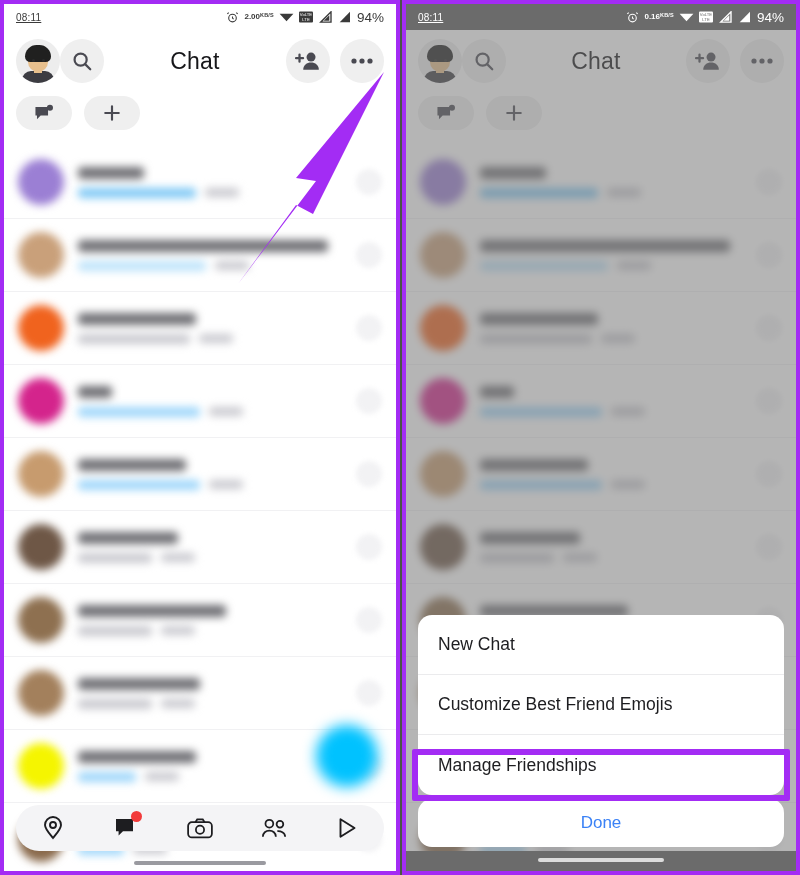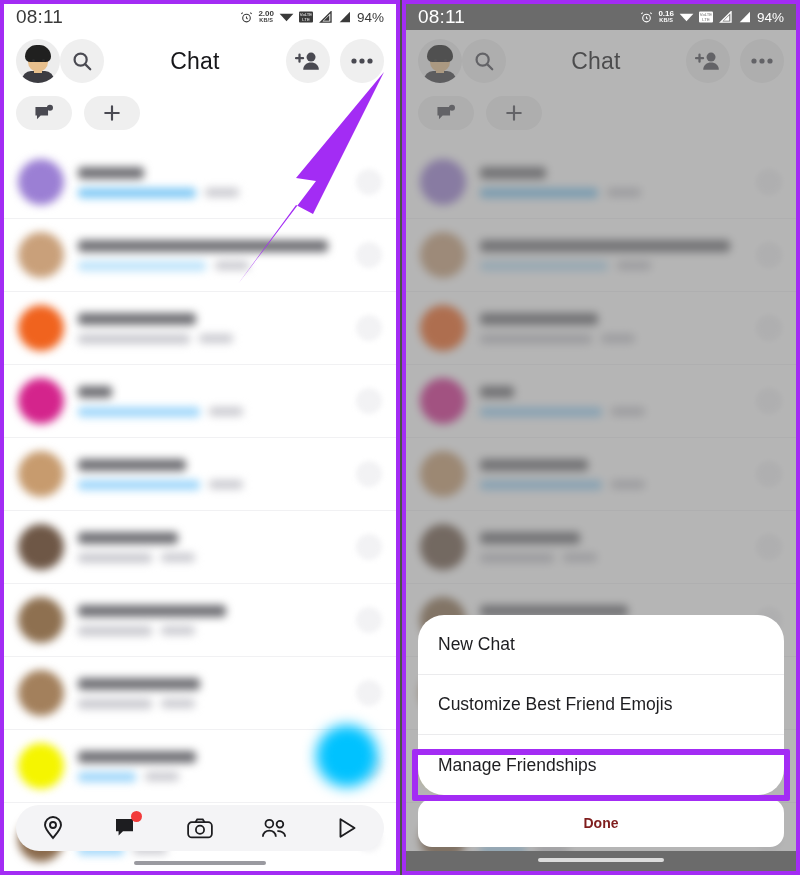--- a/index.html
+++ b/index.html
@@ -24,23 +24,23 @@
   .screen { position:absolute; inset:0; background:#fff; }
 
   
   .statusbar {
     position:absolute; top:0; left:0; right:0; height:26px;
     display:flex; align-items:center; justify-content:space-between;
     padding: 0 12px;
     font-size: 13px; color:#3a3a3a;
   }
   .sb-dark { background:#6b6b6b; color:#ffffff; }
-  .sb-time { font-size:19px; letter-spacing:.2px; }
+  .sb-time { font-size:10px; letter-spacing:.2px;text-decoration:underline; }
   .sb-right { display:flex; align-items:center; gap:5px; }
-  .sb-speed { display:flex; flex-direction:column; align-items:center; line-height:1; }
+  .sb-speed { display:flex; flex-direction:row; line-height:1; }
   .sb-speed b { font-size:8px; font-weight:700; }
   .sb-speed i { font-size:5.5px; font-style:normal; font-weight:700; letter-spacing:.2px;}
   .sb-pct { font-size:13.5px; margin-left:1px; }
   .ico { display:inline-block; }
 
   
   .header {
     position:absolute; top:26px; left:0; right:0; height:62px;
     display:flex; align-items:center; padding: 0 12px; gap:0;
   }
@@ -101,36 +101,36 @@
   .badge { position:absolute; top:0px; right:4px; width:11px;height:11px;border-radius:50%;background:#F23B3B; }
   .homeind { position:absolute; left:50%; transform:translateX(-50%); bottom:6px; width:132px;height:4px;border-radius:2px;background:#9a9aa0; }
 
   
   .dim { position:absolute; inset:0; background:rgba(120,120,120,.55); }
   .statusbar.sb-dark { z-index:5; }
 
   
   .sheet {
     position:absolute; left:12px; right:12px; bottom:76px;
-    background:#ffffff; border-radius:26px; overflow:hidden; z-index:6;
+    background:#ffffff; border-radius:14px; overflow:hidden; z-index:6;
   }
   .sheet-item {
     height:60px; display:flex; align-items:center; padding-left:20px;
     font-size:17.5px; color:#1d1d20; border-bottom:1px solid #ebebed;
   }
   .sheet-item:last-child { border-bottom:none; }
   .sheet-highlight {
     position:absolute; left:6px; right:6px; bottom:70px; height:52px;
     border:6px solid #A32CF4; border-radius:2px; z-index:8; pointer-events:none;
   }
   .done-btn {
     position:absolute; left:12px; right:12px; bottom:24px; height:48px;
     background:#ffffff; border-radius:14px; z-index:6;
     display:flex; align-items:center; justify-content:center;
-    font-size:14px; font-weight:700; color:#7f1d1d;
+    font-size:17px; font-weight:400; color:#3b82f6;
   }
   .navbar-bottom {
     position:absolute; left:0; right:0; bottom:0; height:20px; background:#6b6b6b; z-index:7;
   }
   .navbar-bottom .hi { position:absolute;left:50%;transform:translateX(-50%);top:7px;width:126px;height:4px;border-radius:2px;background:#dcdcdc; }
 
   
   .arrow { position:absolute; left:220px; top:62px; width:180px; height:230px; z-index:9; pointer-events:none; }
 </style>
 </head>

